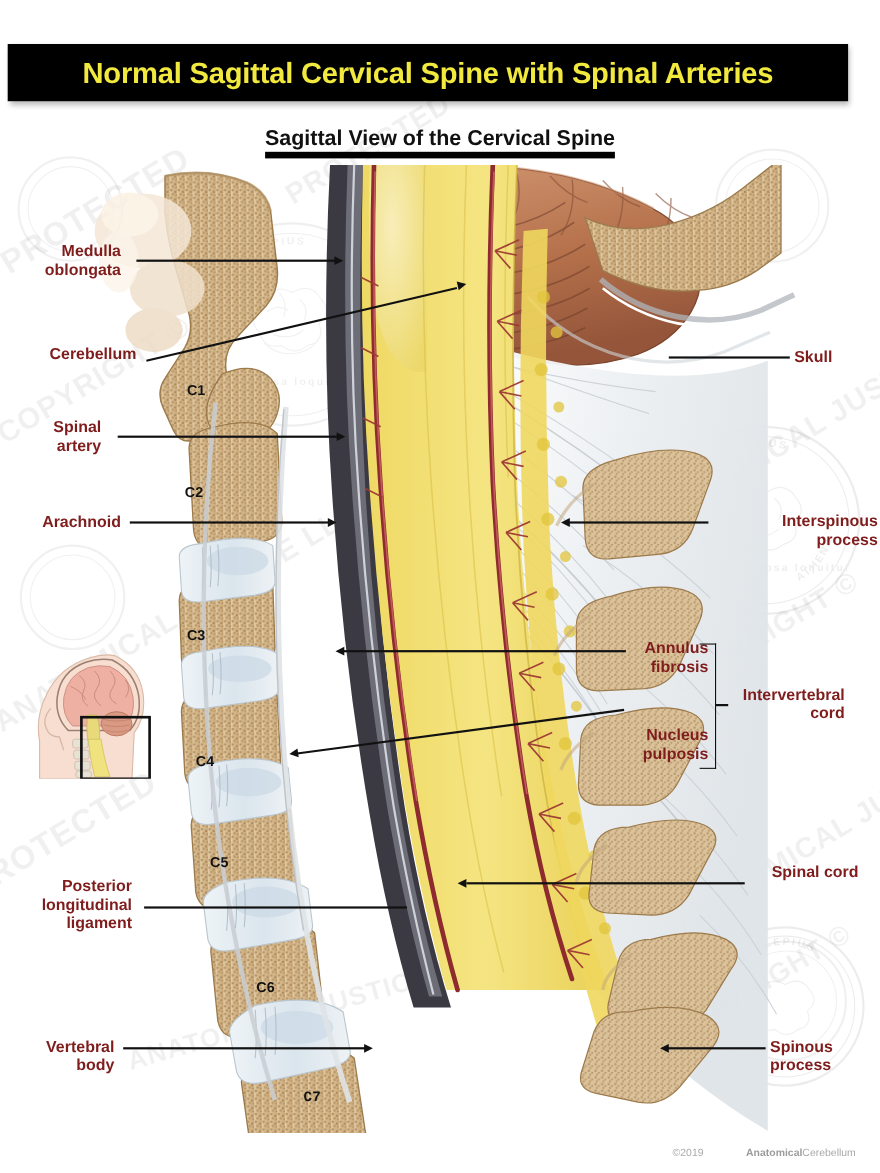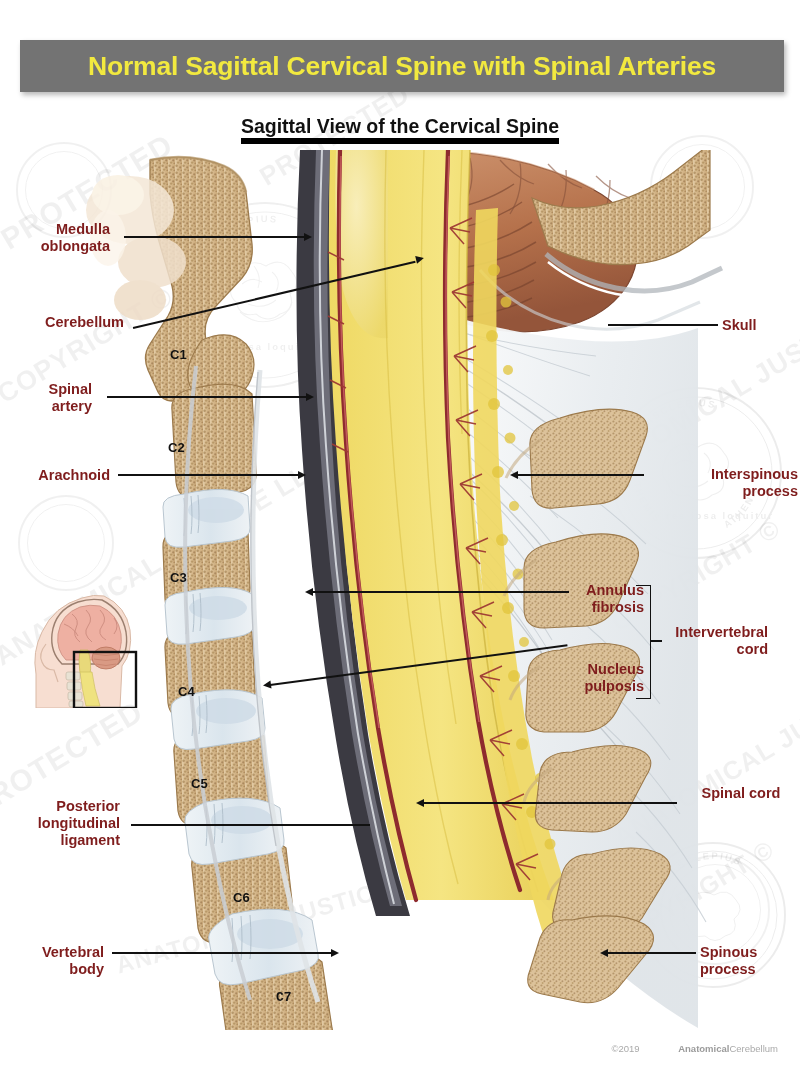--- a/index.html
+++ b/index.html
@@ -1,21 +1,21 @@
 <!DOCTYPE html>
 <html><head>
 <meta charset="utf-8">
 <style>
   html,body{margin:0;padding:0;background:#fff;}
   body{width:800px;height:1066px;position:relative;overflow:hidden;
        font-family:"Liberation Sans",sans-serif;color:#111;}
 
   
-  #title-banner{position:absolute;left:20px;top:40px;width:764px;height:52px;
-     background:#737373;display:flex;align-items:center;justify-content:center;
+  #title-banner{position:absolute;left:7px;top:40px;width:764px;height:52px;
+     background:#000000;display:flex;align-items:center;justify-content:center;
      box-shadow:2px 3px 5px rgba(0,0,0,.28);}
   #title-text{color:#f2e93f;font-size:26.5px;font-weight:bold;letter-spacing:-.2px;
      white-space:nowrap;}
 
   #subtitle{position:absolute;left:0;top:115px;width:800px;text-align:center;
      font-size:19.5px;font-weight:bold;color:#111;}
   #subtitle span{border-bottom:6px solid #000000;padding-bottom:1px;}
 
   
   .wm{position:absolute;pointer-events:none;user-select:none;}

